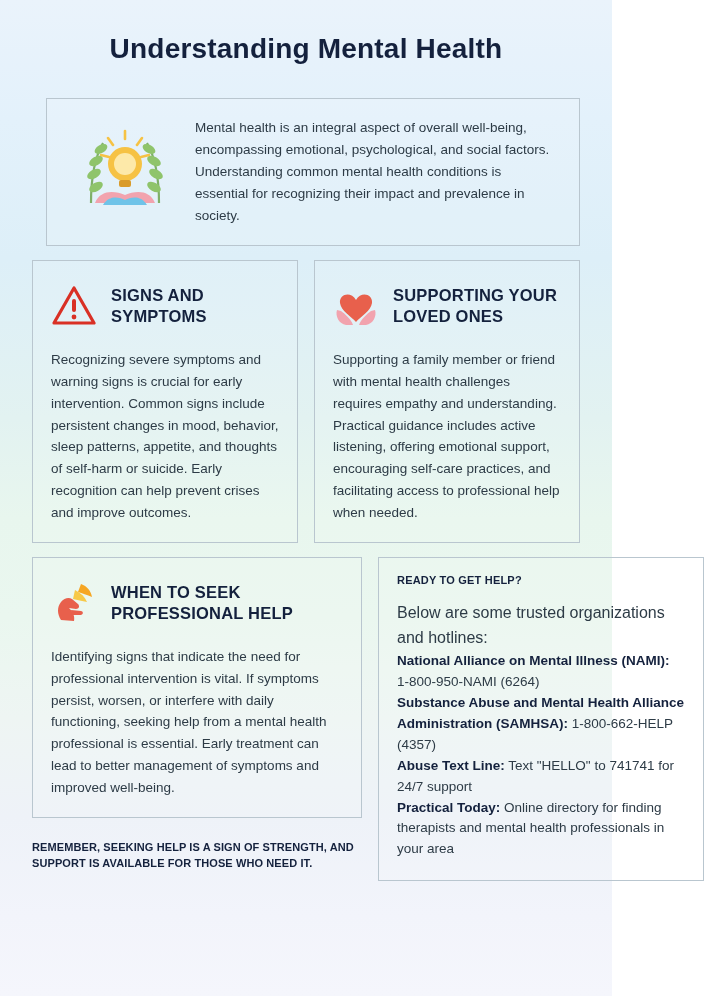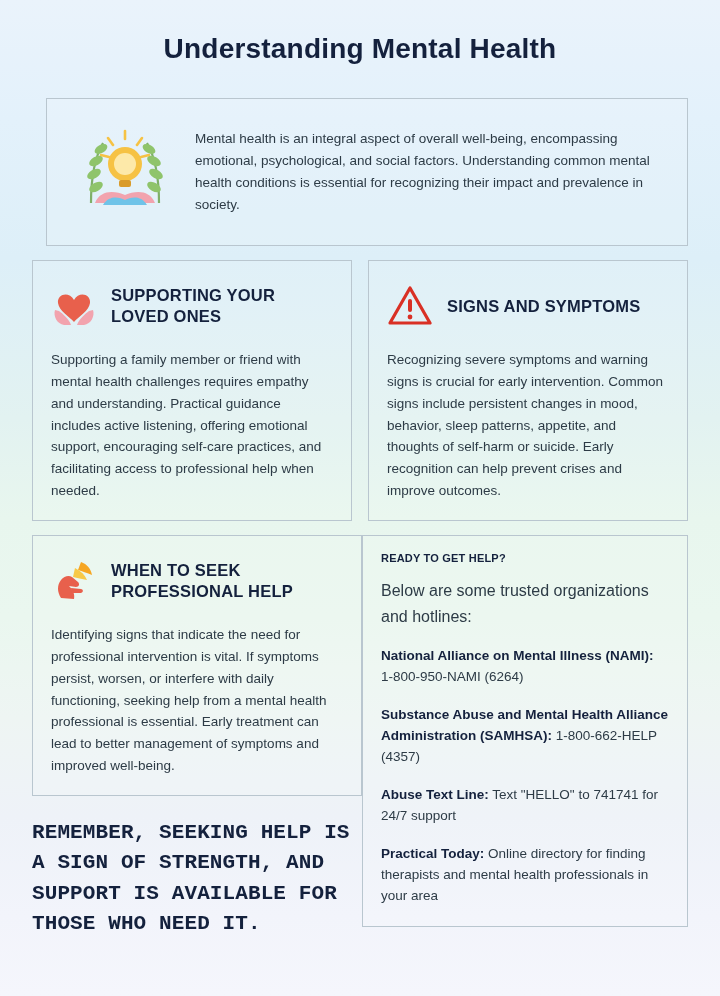--- a/index.html
+++ b/index.html
@@ -8,21 +8,21 @@
   }
   body {
     width: 720px;
     height: 996px;
     font-family: "Liberation Sans", sans-serif;
     background: #ffffff;
     overflow: hidden;
   }
   .poster {
     position: relative;
-    width: 720px;
+    width: 612px;
     height: 996px;
     background: linear-gradient(180deg,
         #eaf3fb 0%,
         #e3f1fb 12%,
         #ddeff8 26%,
         #e2f2f1 42%,
         #e8f6ee 52%,
         #eaf7ef 62%,
         #eef5f3 72%,
         #eef2f8 82%,
@@ -109,20 +109,21 @@
     width: 46px;
     height: 46px;
     flex: 0 0 46px;
     display: flex;
     align-items: center;
     justify-content: center;
   }
   
   .row2 {
     display: flex;
+    gap: 16px;
     margin-top: 14px;
     align-items: flex-start;
   }
   .help-panel {
     border: 1px solid #b9c6cf;
     box-sizing: border-box;
     padding: 16px 18px 20px 18px;
     background: rgba(255,255,255,0.10);
   }
   .help-title {
@@ -132,37 +133,35 @@
     text-transform: uppercase;
     letter-spacing: 0.2px;
   }
   .help-intro {
     margin-top: 14px;
     font-size: 16px;
     line-height: 1.6;
     color: #2d3b46;
   }
   .resource {
-    margin-top: 17px;
     font-size: 13.5px;
     line-height: 1.55;
     color: #2d3b46;
   }
   .resource b {
     color: #14213d;
   }
   .footer-note {
     margin-top: 22px;
-    font-size: 21px;
+    font-size: 11px;
     font-weight: bold;
     line-height: 1.45;
     color: #14213d;
     text-transform: uppercase;
     letter-spacing: 0.1px;
-    font-family: Liberation Mono, monospace;
   }
   .left-stack {
     width: 330px;
     flex: 0 0 330px;
   }
   .right-stack {
     width: 326px;
     flex: 0 0 326px;
   }
 </style>
@@ -210,43 +209,43 @@
         <path d="M38 88 C44 78 54 80 60 83 C66 80 76 78 82 88 Z" fill="#6fc3e8"></path>
       </svg>
     </div>
     <div class="intro-text">Mental health is an integral aspect of overall well-being, encompassing emotional, psychological, and social factors. Understanding common mental health conditions is essential for recognizing their impact and prevalence in society.</div>
   </div>
 
   <div class="row">
     <div class="col panel">
       <div class="panel-head">
         <div class="icon-box">
+          <svg width="44" height="42" viewBox="0 0 44 42">
+            <path d="M22 3 L42 38 L2 38 Z" fill="none" stroke="#d93025" stroke-width="3.2" stroke-linejoin="round"></path>
+            <rect x="20" y="14" width="4" height="13" rx="2" fill="#d93025"></rect>
+            <circle cx="22" cy="32" r="2.4" fill="#d93025"></circle>
+          </svg>
+        </div>
+        <div class="panel-title">SIGNS AND SYMPTOMS</div>
+      </div>
+      <div class="panel-body">Recognizing severe symptoms and warning signs is crucial for early intervention. Common signs include persistent changes in mood, behavior, sleep patterns, appetite, and thoughts of self-harm or suicide. Early recognition can help prevent crises and improve outcomes.</div>
+    </div>
+
+    <div class="col panel">
+      <div class="panel-head">
+        <div class="icon-box">
           <svg width="46" height="44" viewBox="0 0 46 44">
             <path d="M23 16 C18 7 6 10 7 19 C8 27 18 32 23 38 C28 32 38 27 39 19 C40 10 28 7 23 16 Z" fill="#e8604c"></path>
             <path d="M4 26 C2 32 6 40 13 41 L20 41 C18 35 12 30 8 27 Z" fill="#f2a3ae"></path>
             <path d="M42 26 C44 32 40 40 33 41 L26 41 C28 35 34 30 38 27 Z" fill="#f2a3ae"></path>
           </svg>
         </div>
         <div class="panel-title">SUPPORTING YOUR LOVED ONES</div>
       </div>
       <div class="panel-body">Supporting a family member or friend with mental health challenges requires empathy and understanding. Practical guidance includes active listening, offering emotional support, encouraging self-care practices, and facilitating access to professional help when needed.</div>
-    </div>
-
-    <div class="col panel">
-      <div class="panel-head">
-        <div class="icon-box">
-          <svg width="44" height="42" viewBox="0 0 44 42">
-            <path d="M22 3 L42 38 L2 38 Z" fill="none" stroke="#d93025" stroke-width="3.2" stroke-linejoin="round"></path>
-            <rect x="20" y="14" width="4" height="13" rx="2" fill="#d93025"></rect>
-            <circle cx="22" cy="32" r="2.4" fill="#d93025"></circle>
-          </svg>
-        </div>
-        <div class="panel-title">SIGNS AND SYMPTOMS</div>
-      </div>
-      <div class="panel-body">Recognizing severe symptoms and warning signs is crucial for early intervention. Common signs include persistent changes in mood, behavior, sleep patterns, appetite, and thoughts of self-harm or suicide. Early recognition can help prevent crises and improve outcomes.</div>
     </div>
   </div>
 
   <div class="row2">
     <div class="left-stack">
       <div class="panel">
         <div class="panel-head">
           <div class="icon-box">
             <svg width="46" height="46" viewBox="0 0 46 46">
               <path d="M30 4 C36 6 40 11 41 17 C36 15 31 13 27 12 Z" fill="#f6a623"></path>

